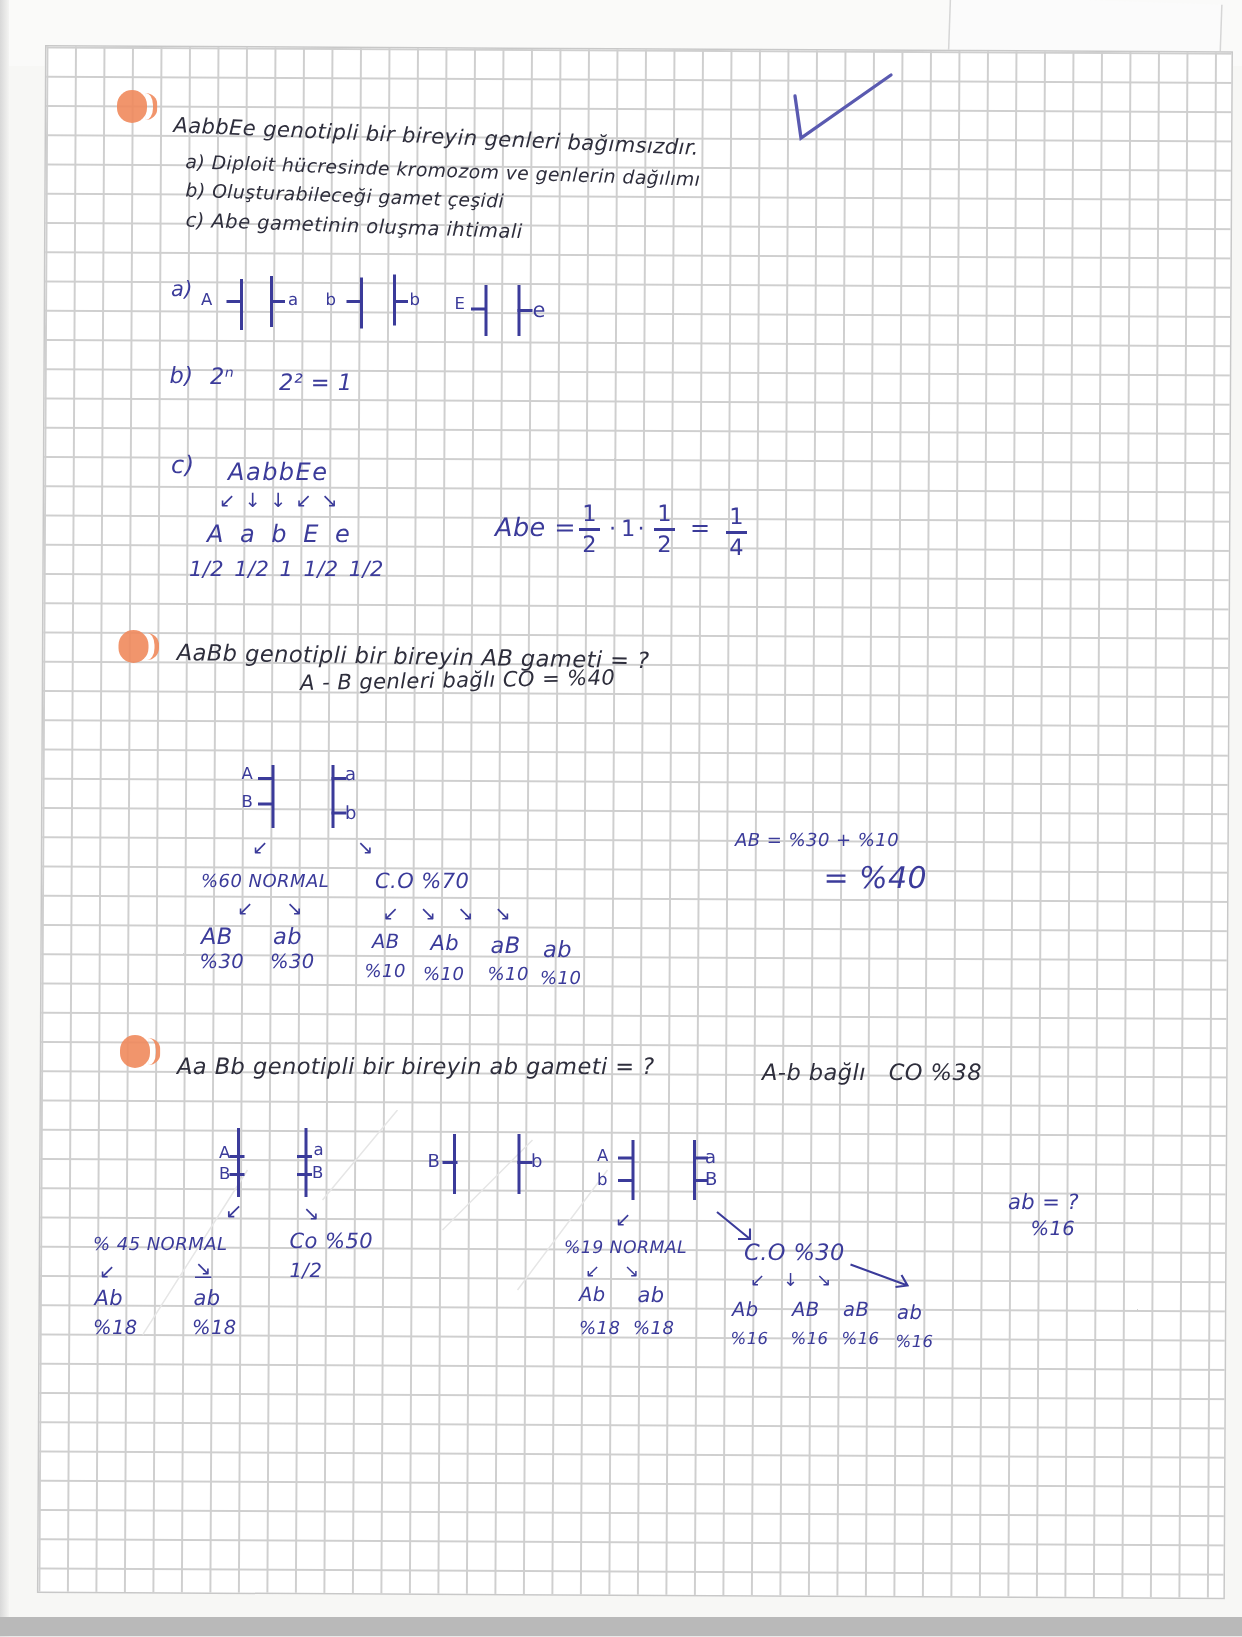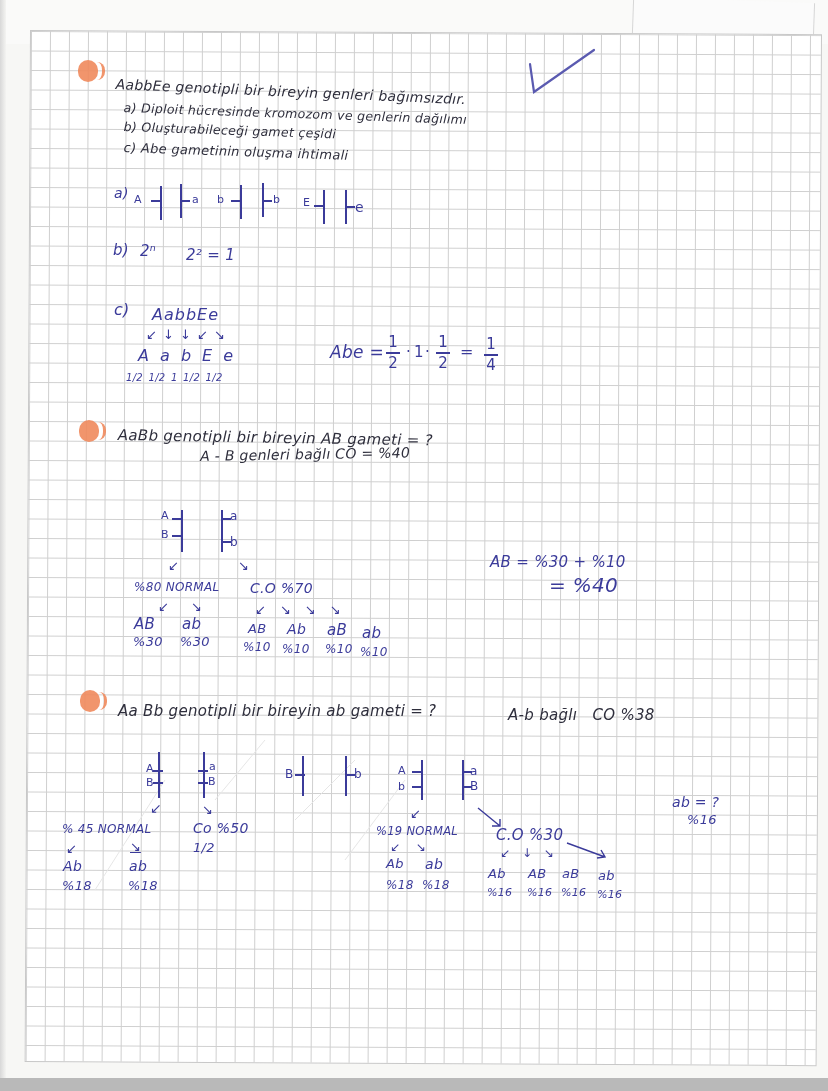--- a/index.html
+++ b/index.html
@@ -77,21 +77,21 @@
 <div class="ink" style="left:355px;top:199px;font-size:14px;">e</div>
 
 <div class="ink hand" style="left:113px;top:241px;font-size:15px;">b)</div>
 <div class="ink hand" style="left:140px;top:242px;font-size:15px;">2ⁿ</div>
 <div class="ink hand" style="left:186px;top:246px;font-size:15px;">2² = 1</div>
 
 <div class="ink hand" style="left:114px;top:300px;font-size:16px;">c)</div>
 <div class="ink hand" style="left:152px;top:305px;font-size:16px;letter-spacing:1px;">AabbEe</div>
 <div class="ink" style="left:146px;top:327px;font-size:13px;letter-spacing:1px;">↙ ↓ ↓ ↙ ↘</div>
 <div class="ink hand" style="left:138px;top:346px;font-size:16px;white-space:pre;">A  a  b  E  e</div>
-<div class="ink hand" style="left:126px;top:372px;font-size:10px;word-spacing:2px;">1/2 1/2 1 1/2 1/2</div>
+<div class="ink hand" style="left:126px;top:372px;font-size:14px;word-spacing:2px;">1/2 1/2 1 1/2 1/2</div>
 
 <div class="ink hand" style="left:330px;top:342px;font-size:17px;">Abe =</div>
 <div class="frac" style="left:386px;top:335px;">
     <span>1</span>
     <span class="bar"></span>
     <span>2</span>
   </div>
 <div class="ink" style="left:406px;top:343px;font-size:15px;">·</div>
 <div class="ink" style="left:414px;top:343px;font-size:15px;">1</div>
 <div class="ink" style="left:425px;top:343px;font-size:15px;">·</div>
@@ -117,40 +117,40 @@
 <div class="tick" style="left:172px;top:518px;"></div>
 <div class="tick" style="left:172px;top:535px;"></div>
 <div class="chrom" style="left:221px;top:510px;height:42px;"></div>
 <div class="tick" style="left:221px;top:518px;"></div>
 <div class="tick" style="left:221px;top:541px;"></div>
 <div class="ink" style="left:230px;top:509px;font-size:12px;">a</div>
 <div class="ink" style="left:230px;top:535px;font-size:12px;">b</div>
 
 <div class="ink" style="left:168px;top:558px;font-size:13px;">↙</div>
 <div class="ink" style="left:238px;top:558px;font-size:13px;">↘</div>
-<div class="ink hand" style="left:134px;top:580px;font-size:12px;">%80 NORMAL</div>
+<div class="ink hand" style="left:134px;top:580px;font-size:12px;">%60 NORMAL</div>
 <div class="ink hand" style="left:250px;top:580px;font-size:14px;">C.O %70</div>
 <div class="ink" style="left:158px;top:599px;font-size:13px;letter-spacing:22px;">↙↘</div>
 <div class="ink" style="left:255px;top:602px;font-size:13px;letter-spacing:14px;">↙↘↘↘</div>
 
 <div class="ink hand" style="left:134px;top:615px;font-size:15px;">AB</div>
 <div class="ink hand" style="left:133px;top:634px;font-size:13px;">%30</div>
 <div class="ink hand" style="left:182px;top:615px;font-size:15px;">ab</div>
 <div class="ink hand" style="left:180px;top:634px;font-size:13px;">%30</div>
 
 <div class="ink hand" style="left:248px;top:621px;font-size:13px;">AB</div>
 <div class="ink hand" style="left:243px;top:640px;font-size:12px;">%10</div>
 <div class="ink hand" style="left:287px;top:621px;font-size:14px;">Ab</div>
 <div class="ink hand" style="left:282px;top:642px;font-size:12px;">%10</div>
 <div class="ink hand" style="left:327px;top:621px;font-size:15px;">aB</div>
 <div class="ink hand" style="left:325px;top:642px;font-size:12px;">%10</div>
 <div class="ink hand" style="left:362px;top:624px;font-size:15px;">ab</div>
 <div class="ink hand" style="left:360px;top:645px;font-size:12px;">%10</div>
 
-<div class="ink hand" style="left:490px;top:553px;font-size:15px;text-align:center;">AB = %30 + %10</div>
+<div class="ink hand" style="left:490px;top:553px;font-size:12px;text-align:center;">AB = %30 + %10</div>
 <div class="ink hand" style="left:549px;top:573px;font-size:20px;">= %40</div>
 
 <div class="qnum" style="left:80px;top:690px;"></div>
 <div class="ink ink-dark hand" style="left:118px;top:702px;font-size:15px;">Aa Bb genotipli bir bireyin ab gameti = ?</div>
 <div class="ink ink-dark hand" style="left:508px;top:706px;font-size:15px;white-space:pre;">A-b bağlı   CO %38</div>
 
 <svg class="hatch" viewBox="0 0 320 160">
   <path d="M0 150 L70 40 M120 60 L170 0 M200 80 L260 20 M250 120 L310 40" stroke="#e6e6e6" stroke-width="1" fill="none"></path>
 </svg>
 

